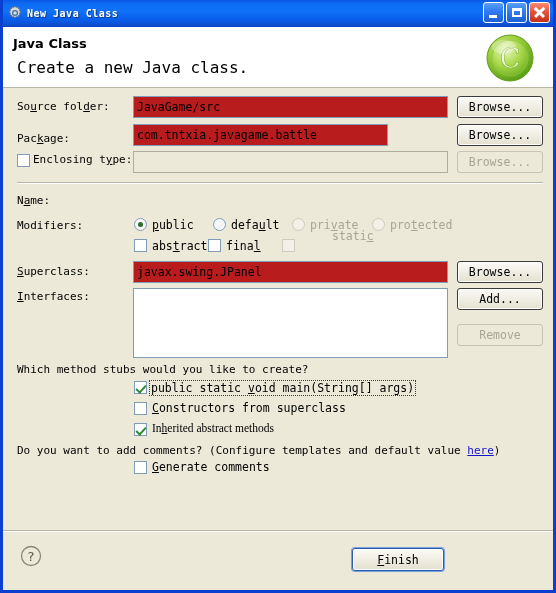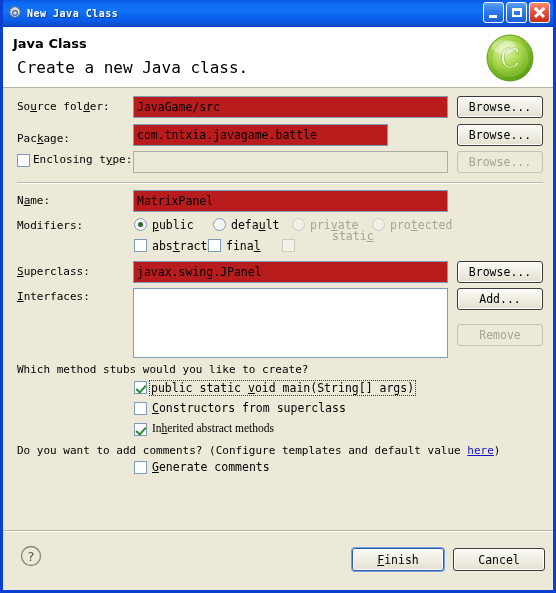--- a/index.html
+++ b/index.html
@@ -334,21 +334,20 @@
     <div class="btn" style="left:454px; top:36px; width:86px; height:22px;">Browse...</div>
 
     <span class="checkbox" style="left:14px; top:66px;"></span>
     <div class="row-label" style="left:30px; top:65px;">Enclosing t<u>y</u>pe:</div>
     <div class="field disabled" style="left:130px; top:63px; width:315px; height:22px;"></div>
     <div class="btn disabled" style="left:454px; top:63px; width:86px; height:22px;">Browse...</div>
 
     <div class="sep" style="left:14px; top:94px; width:526px;"></div>
 
     <div class="row-label" style="left:14px; top:106px;">N<u>a</u>me:</div>
-    <div class="field" style="left:130px; top:102px; width:315px; height:22px;">MatrixPanel</div>
 
     <div class="row-label" style="left:14px; top:131px;">Modifiers:</div>
 
     <span class="radio checked" style="left:131px; top:130px;"></span>
     <div class="opt-label" style="left:149px; top:130px;"><u>p</u>ublic</div>
 
     <span class="radio" style="left:210px; top:130px;"></span>
     <div class="opt-label" style="left:228px; top:130px;text-align:right;">defa<u>u</u>lt</div>
 
     <span class="radio disabled" style="left:289px; top:130px;"></span>
@@ -394,16 +393,15 @@
   </div>
 
   <div class="footer">
     <span class="help-icon">
       <svg width="22" height="22" viewBox="0 0 22 22">
         <circle cx="11" cy="11" r="9.5" fill="#ece9d8" stroke="#8a8778" stroke-width="1.3"></circle>
         <text x="11" y="16" font-family="DejaVu Sans, Liberation Sans, sans-serif" font-size="13" fill="#5a5850" text-anchor="middle">?</text>
       </svg>
     </span>
     <div class="btn default" style="left:349px; top:17px; width:92px; height:23px;"><u>F</u>inish</div>
-    <div class="btn" style="left:450px; top:17px; width:92px; height:23px;">Cancel</div>
   </div>
 
 </div>
 
 </body></html>

